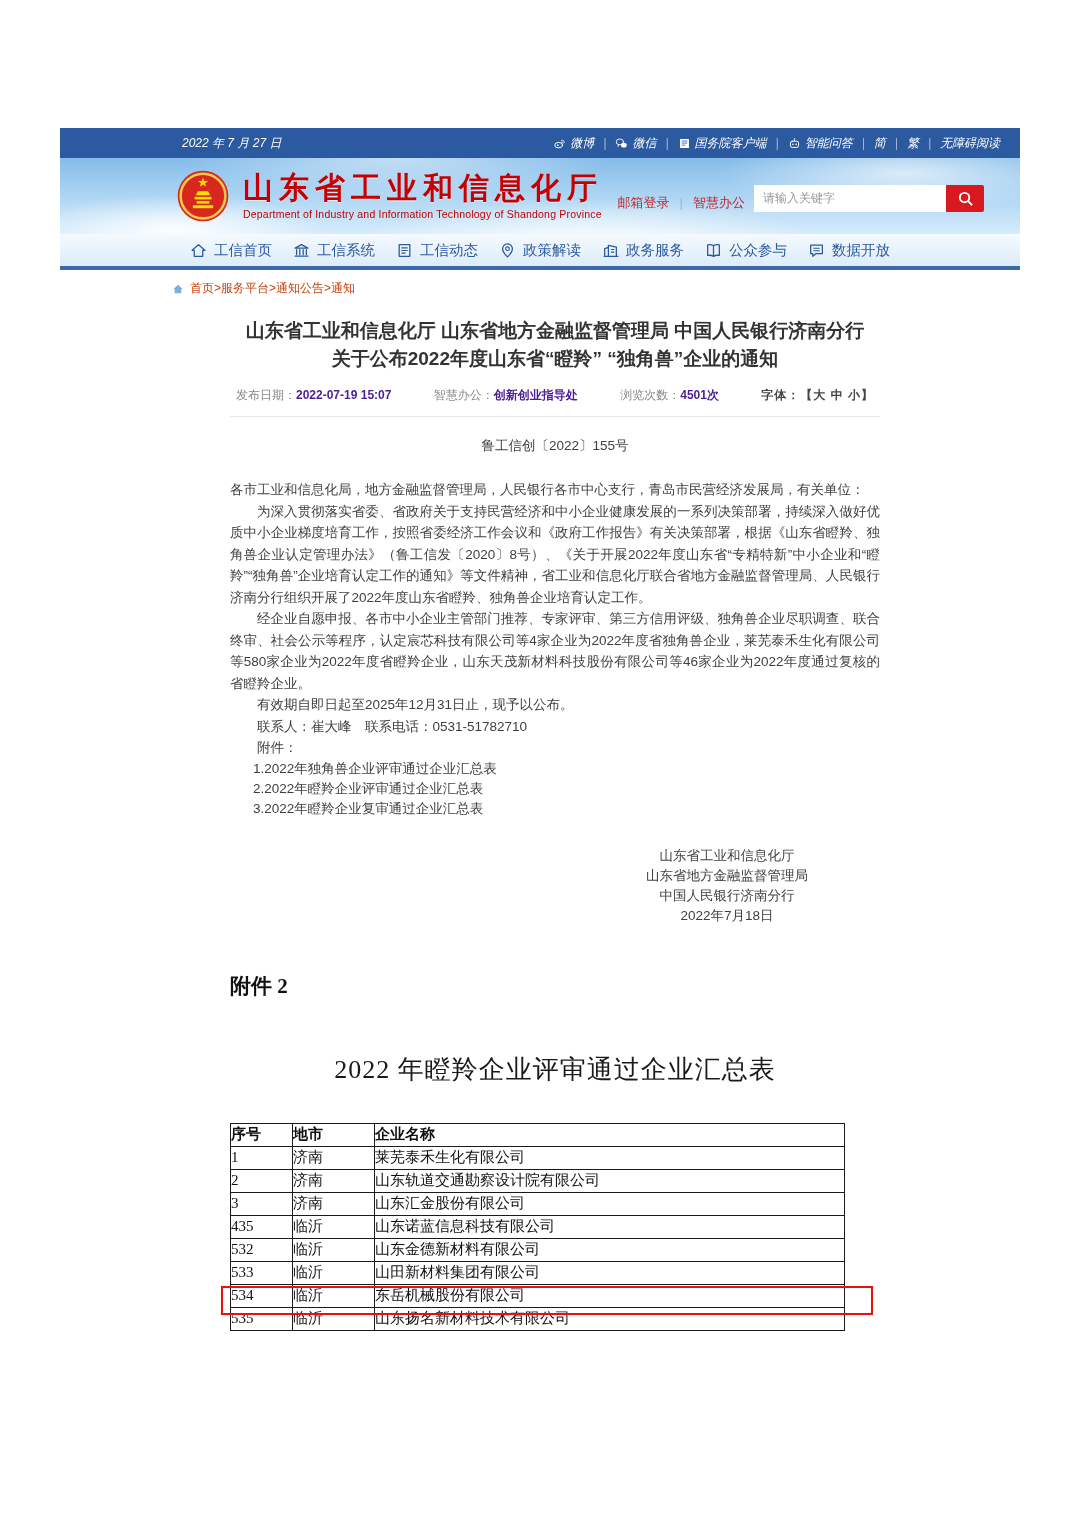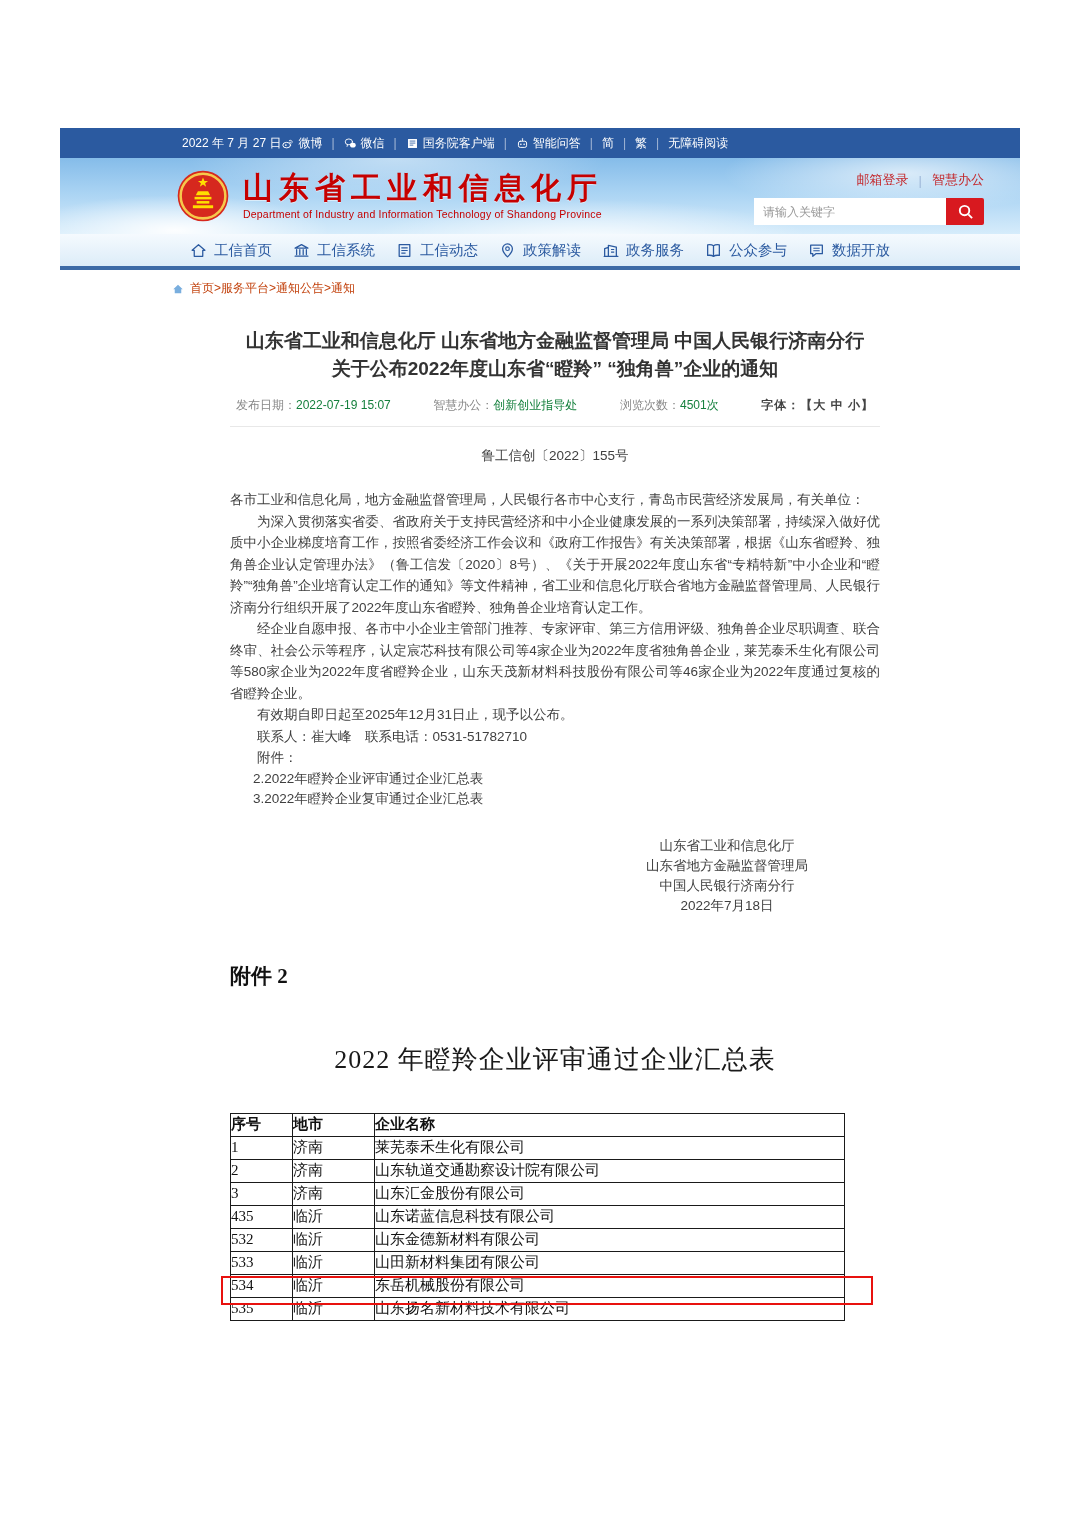--- a/index.html
+++ b/index.html
@@ -6,64 +6,64 @@
     --blue:#2b5aa0; --red:#c60000; --searchred:#d8191f; --hlred:#e8110e;
   }
   *{box-sizing:border-box;}
   html,body{margin:0;padding:0;}
   body{width:1080px;height:1527px;position:relative;background:#fff;
        font-family:"Liberation Sans","DejaVu Sans",sans-serif;overflow:hidden;}
   .site{position:absolute;left:60px;top:128px;width:960px;}
 
   
   .topbar{height:30px;background:var(--blue);color:#fff;display:flex;align-items:center;
-          padding:0 20px 0 122px;font-size:12px;}
+          justify-content:space-between;padding:0 20px 0 122px;font-size:12px;font-style:italic;}
   .topbar-right{display:flex;align-items:center;gap:9px;}
   .tb-link{display:inline-flex;align-items:center;gap:4px;cursor:pointer;white-space:nowrap;}
   .tb-sep{opacity:.55;}
   .icon{display:inline-flex;}
   .icon svg{display:block;}
 
   
   .masthead{height:76px;position:relative;display:flex;align-items:center;
     padding:0 36px 0 116px;
     background:
       radial-gradient(ellipse 220px 50px at 12% 95%, rgba(255,255,255,.95), rgba(255,255,255,0) 70%),
       radial-gradient(ellipse 320px 60px at 55% 110%, rgba(255,255,255,.85), rgba(255,255,255,0) 70%),
       radial-gradient(ellipse 260px 55px at 88% 20%, rgba(255,255,255,.65), rgba(255,255,255,0) 70%),
       radial-gradient(ellipse 300px 60px at 35% 0%, rgba(255,255,255,.5), rgba(255,255,255,0) 70%),
       linear-gradient(180deg,#85bce9 0%,#a9d3f3 45%,#d6ecfb 100%);}
   .emblem{width:54px;height:54px;margin-right:13px;flex:0 0 auto;}
   .site-title{color:var(--red);font-size:30px;font-weight:bold;letter-spacing:6px;line-height:1.05;
               font-family:"Liberation Serif","DejaVu Serif",serif;text-shadow:0 1px 0 rgba(255,255,255,.5);}
   .site-sub{color:#c40000;font-size:10.5px;margin-top:5px;letter-spacing:.2px;}
-  .mast-right{margin-left:auto;display:flex;flex-direction:column;align-items:flex-end;gap:9px;padding-top:4px;}
+  .mast-right{margin-left:auto;display:flex;flex-direction:row;align-items:flex-end;gap:9px;padding-top:4px;}
   .quick-links{color:#c3272b;font-size:13px;display:flex;align-items:center;gap:10px;}
   .quick-links .qsep{color:#9db7d8;}
   .quick-link{cursor:pointer;}
   .search-row{display:flex;}
   .search-input{width:192px;height:27px;border:0;padding:0 9px;font-size:12px;color:#333;background:#fff;outline:none;}
   .search-input::placeholder{color:#999;}
   .search-btn{width:38px;height:27px;background:var(--searchred);border:0;display:flex;
               align-items:center;justify-content:center;cursor:pointer;border-radius:0 2px 2px 0;}
 
   
   .navbar{height:36px;background:linear-gradient(#f5fafe,#dcecf8);border-bottom:4px solid #3c6aa6;
           display:flex;align-items:center;justify-content:center;gap:21px;}
   .nav-item{display:flex;align-items:center;gap:7px;color:var(--blue);font-size:14.5px;cursor:pointer;white-space:nowrap;}
 
   
   .breadcrumb{margin:10px 0 0 112px;font-size:12px;color:#c2410c;display:flex;align-items:center;gap:6px;}
 
   
-  .article{width:650px;margin:30px 0 0 170px;color:#3f3f3f;}
+  .article{width:650px;margin:20px 0 0 170px;color:#3f3f3f;}
   .art-title{text-align:center;font-size:19px;font-weight:bold;color:#333;line-height:28px;}
   .meta{display:flex;justify-content:space-between;align-items:baseline;font-size:12px;color:#888;
         margin-top:14px;padding:0 6px 12px 6px;border-bottom:1px solid #e8e8e8;}
-  .meta .mval{color:#15803d;}
+  .meta .mval{color:#4c1d95;font-weight:bold;}
   .font-ctl{color:#444;font-weight:bold;letter-spacing:1px;}
   .font-ctl span{cursor:pointer;}
   .doc-num{text-align:center;font-size:13.5px;margin-top:20px;color:#3f3f3f;}
   .body-text{margin-top:24px;font-size:13.5px;line-height:21.5px;text-align:justify;}
   .body-text p{margin:0;}
   .salutation{margin-bottom:9px;}
   .para.indent{text-indent:2em;}
   .contact{margin-top:15px;text-indent:2em;}
   .attach-label{margin-top:17px;text-indent:2em;}
   .attach-item{text-indent:1.7em;line-height:20px;margin:0;}
@@ -278,20 +278,21 @@
     <div class="body-text">
       <p class="salutation">各市工业和信息化局，地方金融监督管理局，人民银行各市中心支行，青岛市民营经济发展局，有关单位：</p>
       <div>
           <p class="para indent">为深入贯彻落实省委、省政府关于支持民营经济和中小企业健康发展的一系列决策部署，持续深入做好优质中小企业梯度培育工作，按照省委经济工作会议和《政府工作报告》有关决策部署，根据《山东省瞪羚、独角兽企业认定管理办法》（鲁工信发〔2020〕8号）、《关于开展2022年度山东省“专精特新”中小企业和“瞪羚”“独角兽”企业培育认定工作的通知》等文件精神，省工业和信息化厅联合省地方金融监督管理局、人民银行济南分行组织开展了2022年度山东省瞪羚、独角兽企业培育认定工作。</p>
           <p class="para indent">经企业自愿申报、各市中小企业主管部门推荐、专家评审、第三方信用评级、独角兽企业尽职调查、联合终审、社会公示等程序，认定宸芯科技有限公司等4家企业为2022年度省独角兽企业，莱芜泰禾生化有限公司等580家企业为2022年度省瞪羚企业，山东天茂新材料科技股份有限公司等46家企业为2022年度通过复核的省瞪羚企业。</p>
           <p class="para indent">有效期自即日起至2025年12月31日止，现予以公布。</p>
         </div>
       <p class="contact">联系人：崔大峰　联系电话：0531-51782710</p>
       <p class="attach-label">附件：</p>
       <div>
+          <p class="attach-item">1.2022年独角兽企业评审通过企业汇总表</p>
           <p class="attach-item">2.2022年瞪羚企业评审通过企业汇总表</p>
           <p class="attach-item">3.2022年瞪羚企业复审通过企业汇总表</p>
         </div>
       <div class="signature">
           <div>山东省工业和信息化厅</div>
           <div>山东省地方金融监督管理局</div>
           <div>中国人民银行济南分行</div>
           <div>2022年7月18日</div>
         </div>
     </div>

